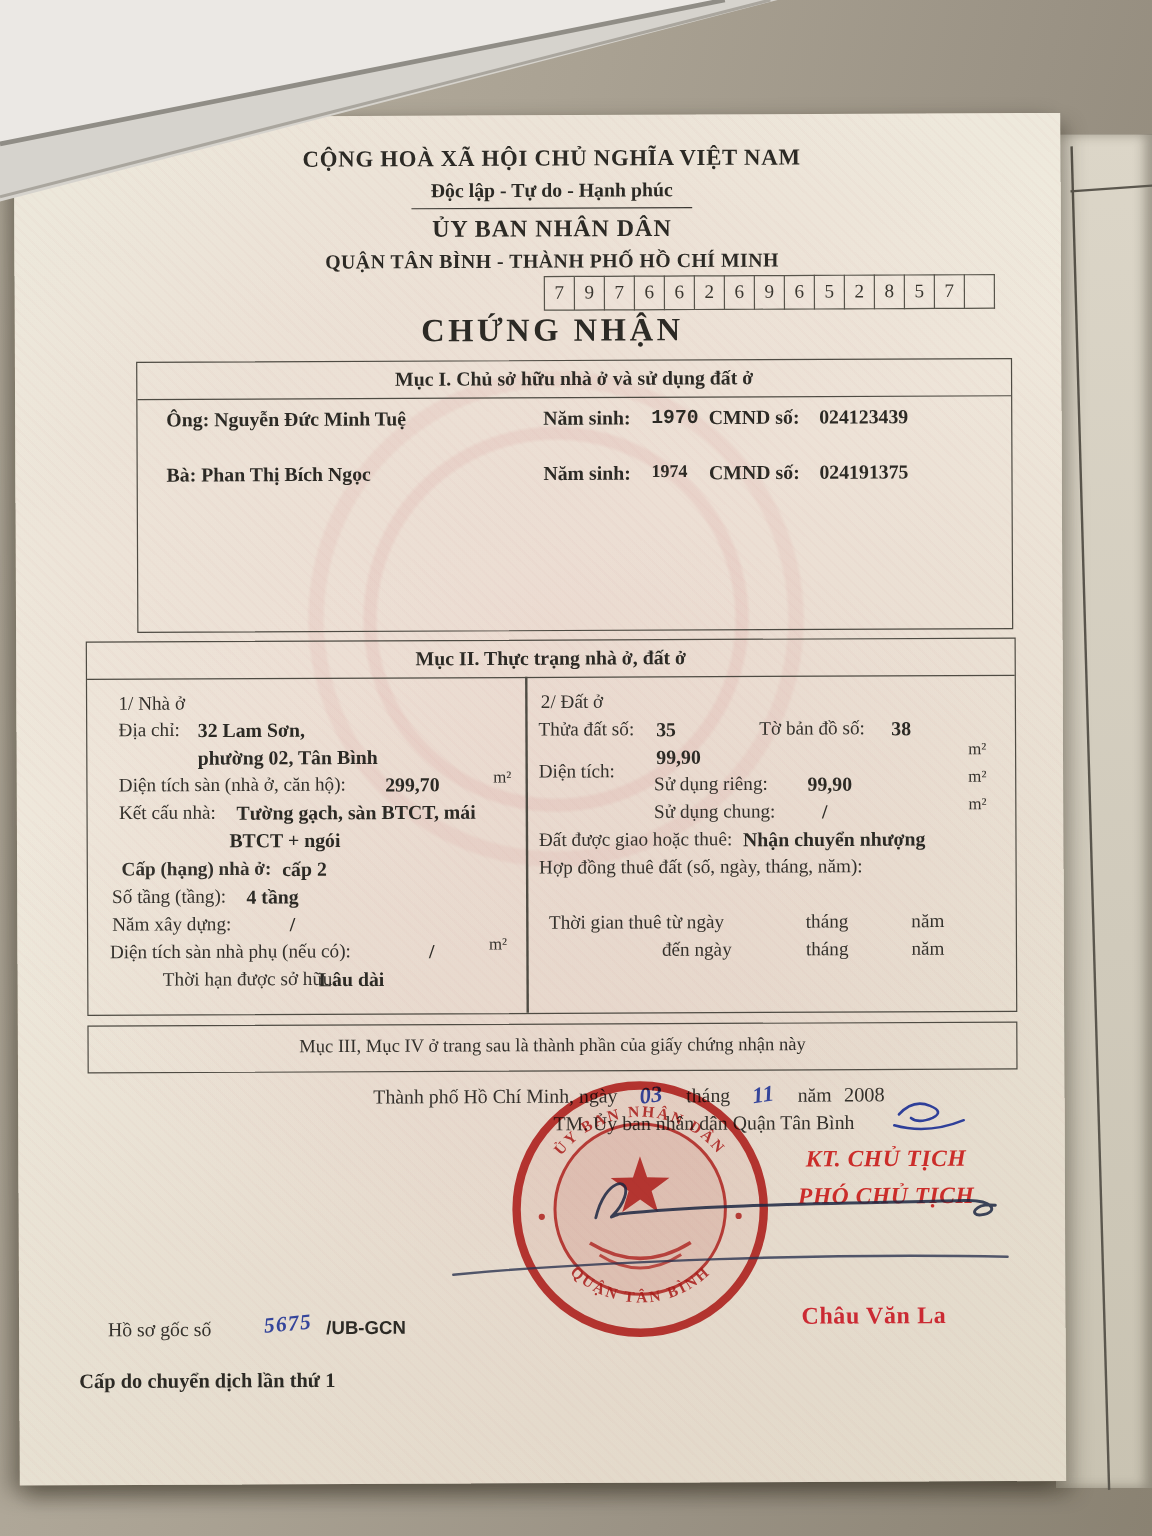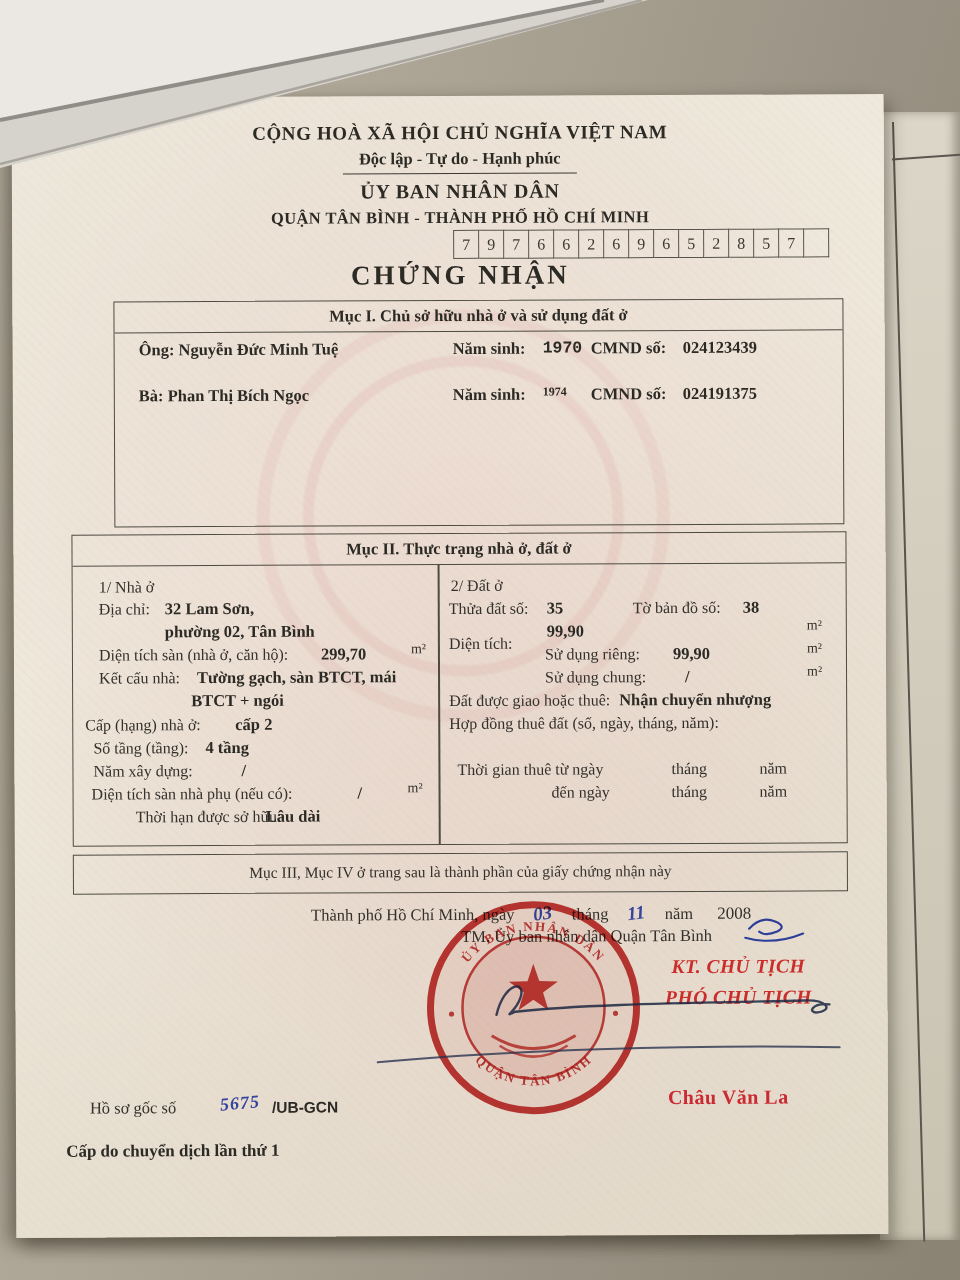--- a/index.html
+++ b/index.html
@@ -99,41 +99,41 @@
       <span class="t b" style="left:338px;top:38px;font-size:16.5px;">Năm sinh:</span>
       <span class="t b" style="left:428px;top:38px;font-size:16.5px;font-family:Liberation Mono, monospace;">1970</span>
       <span class="t b" style="left:476px;top:38px;font-size:16.5px;">CMND số:</span>
       <span class="t b" style="left:568px;top:38px;font-size:16.5px;">024123439</span>
     </div>
     <div>
       <span class="t b" style="left:24px;top:84px;font-size:16.5px;">
         <span>Bà:</span>&nbsp;<span>Phan Thị Bích Ngọc</span>
       </span>
       <span class="t b" style="left:338px;top:84px;font-size:16.5px;">Năm sinh:</span>
-      <span class="t b" style="left:428px;top:84px;font-size:12px;">1974</span>
+      <span class="t b" style="left:428px;top:84px;font-size:15px;">1974</span>
       <span class="t b" style="left:476px;top:84px;font-size:16.5px;">CMND số:</span>
       <span class="t b" style="left:568px;top:84px;font-size:16.5px;">024191375</span>
     </div>
   </div>
 
   <div class="box" style="left:58px;top:437px;width:773px;height:310px;">
     <div class="boxhdr">Mục II. Thực trạng nhà ở, đất ở</div>
     <div style="position:absolute;left:365px;top:30px;bottom:0;width:1.6px;background:#4e4b43;"></div>
 
     <span class="t" style="left:26px;top:42px;">1/ Nhà ở</span>
     <span class="t" style="left:26px;top:64px;">Địa chỉ:</span>
     <span class="t b" style="left:92px;top:64px;font-size:16.5px;">32 Lam Sơn,</span>
     <span class="t b" style="left:92px;top:87px;font-size:16.5px;">phường 02, Tân Bình</span>
     <span class="t" style="left:26px;top:110px;">Diện tích sàn (nhà ở, căn hộ):</span>
     <span class="t b" style="left:248px;top:110px;font-size:16.5px;">299,70</span>
     <span class="t" style="left:338px;top:106px;font-size:14px;">m²</span>
     <span class="t" style="left:26px;top:133px;">Kết cấu nhà:</span>
     <span class="t b" style="left:124px;top:133px;font-size:16.5px;">Tường gạch, sàn BTCT, mái</span>
     <span class="t b" style="left:118px;top:156px;font-size:16.5px;">BTCT + ngói</span>
-    <span class="t" style="left:12px;top:180px;">Cấp (hạng) nhà ở:</span>
+    <span class="t" style="left:28px;top:180px;font-weight:bold;">Cấp (hạng) nhà ở:</span>
     <span class="t b" style="left:162px;top:180px;font-size:16.5px;">cấp 2</span>
     <span class="t" style="left:20px;top:203px;">Số tầng (tầng):</span>
     <span class="t b" style="left:132px;top:203px;font-size:16.5px;">4 tầng</span>
     <span class="t" style="left:20px;top:226px;">Năm xây dựng:</span>
     <span class="t b" style="left:168px;top:226px;font-size:16.5px;">/</span>
     <span class="t" style="left:18px;top:249px;">Diện tích sàn nhà phụ (nếu có):</span>
     <span class="t b" style="left:284px;top:249px;font-size:16.5px;">/</span>
     <span class="t" style="left:334px;top:245px;font-size:14px;">m²</span>
     <span class="t" style="left:18px;top:272px;margin-left:44px;">Thời hạn được sở hữu:</span>
     <span class="t b" style="left:192px;top:272px;font-size:16.5px;">Lâu dài</span>
@@ -166,21 +166,21 @@
   <div class="box" style="left:58px;top:757px;width:773px;height:38px;text-align:center;">
     <span style="line-height:36px;font-size:15.5px;color:#34312c;">Mục III, Mục IV ở trang sau là thành phần của giấy chứng nhận này</span>
   </div>
 
   <div class="t" style="left:296px;top:806px;font-size:16.5px;">
     <span>Thành phố Hồ Chí Minh, ngày</span>
     <span class="hand" style="margin-left:14px;font-size:19px;transform:rotate(-7deg);">03</span>
     <span style="margin-left:16px;">tháng</span>
     <span class="hand" style="margin-left:14px;font-size:19px;transform:rotate(-7deg);">11</span>
     <span style="margin-left:16px;">năm</span>
-    <span style="margin-left:20px;font-size:17px;">2008</span>
+    <span style="margin-left:6px;font-size:17px;">2008</span>
   </div>
 
   <div class="t" style="left:446px;top:831px;font-size:16.5px;">TM. Ủy ban nhân dân Quận Tân Bình</div>
   <svg class="abs" width="80" height="32" style="left:726px;top:818px;z-index:6;" viewBox="0 0 80 32">
     <path d="M 8 16 q 12 -13 26 -7 q 12 5 2 10 q -12 5 -18 0" fill="none" stroke="#2e3f99" stroke-width="2.2" stroke-linecap="round"></path>
     <path d="M 4 25 q 28 8 58 -4" fill="none" stroke="#2e3f99" stroke-width="2" stroke-linecap="round"></path>
   </svg>
 
   <svg class="abs stamp" width="224" height="224" style="left:406px;top:800px;z-index:5;" viewBox="0 0 224 224">
     <defs>

